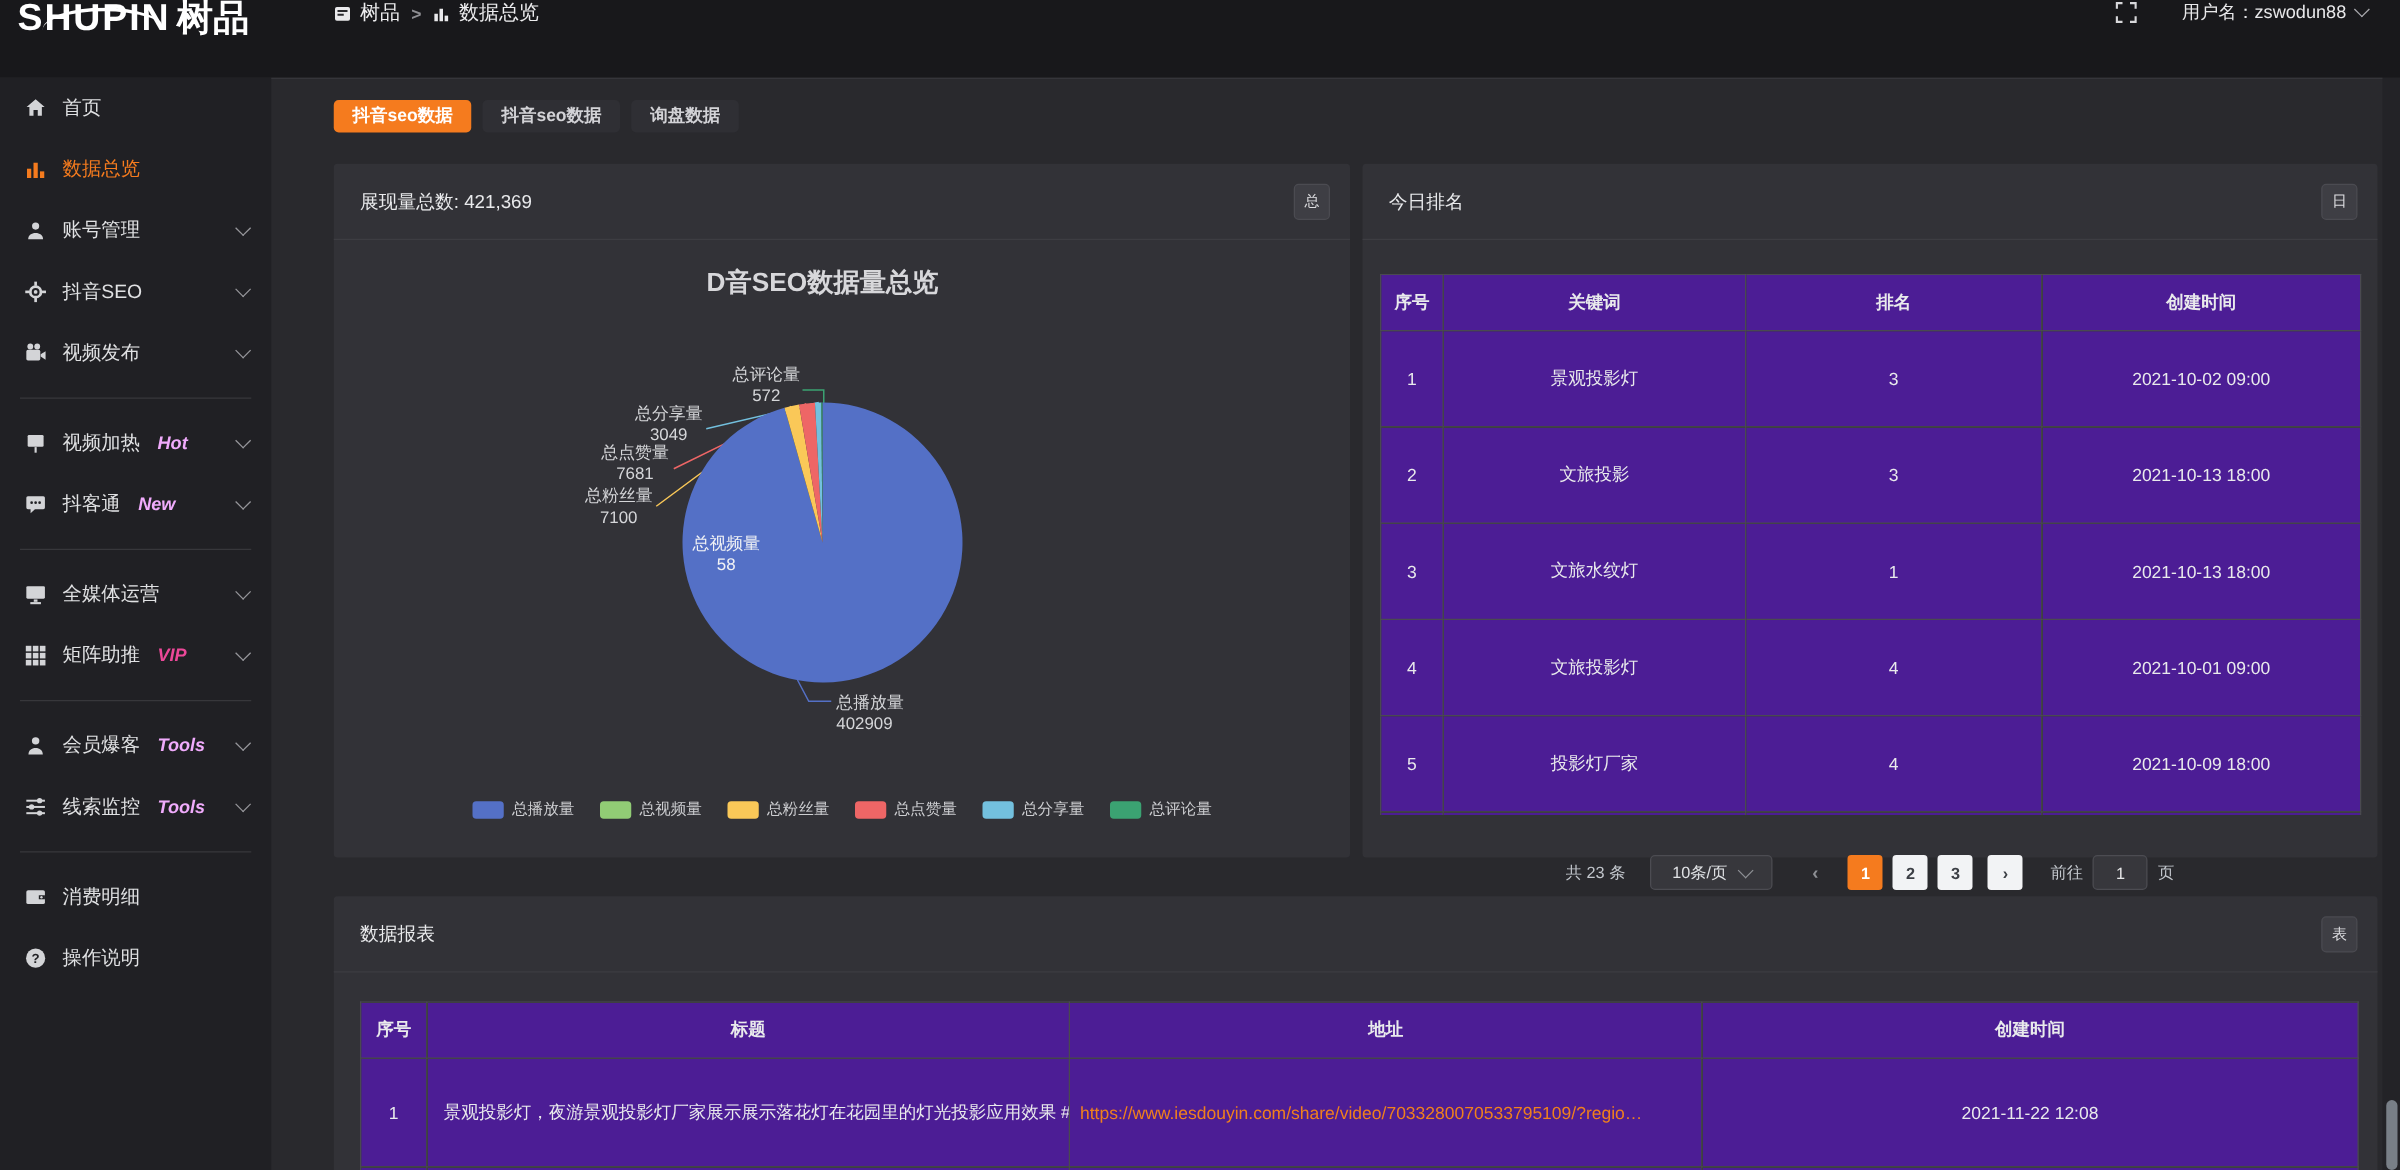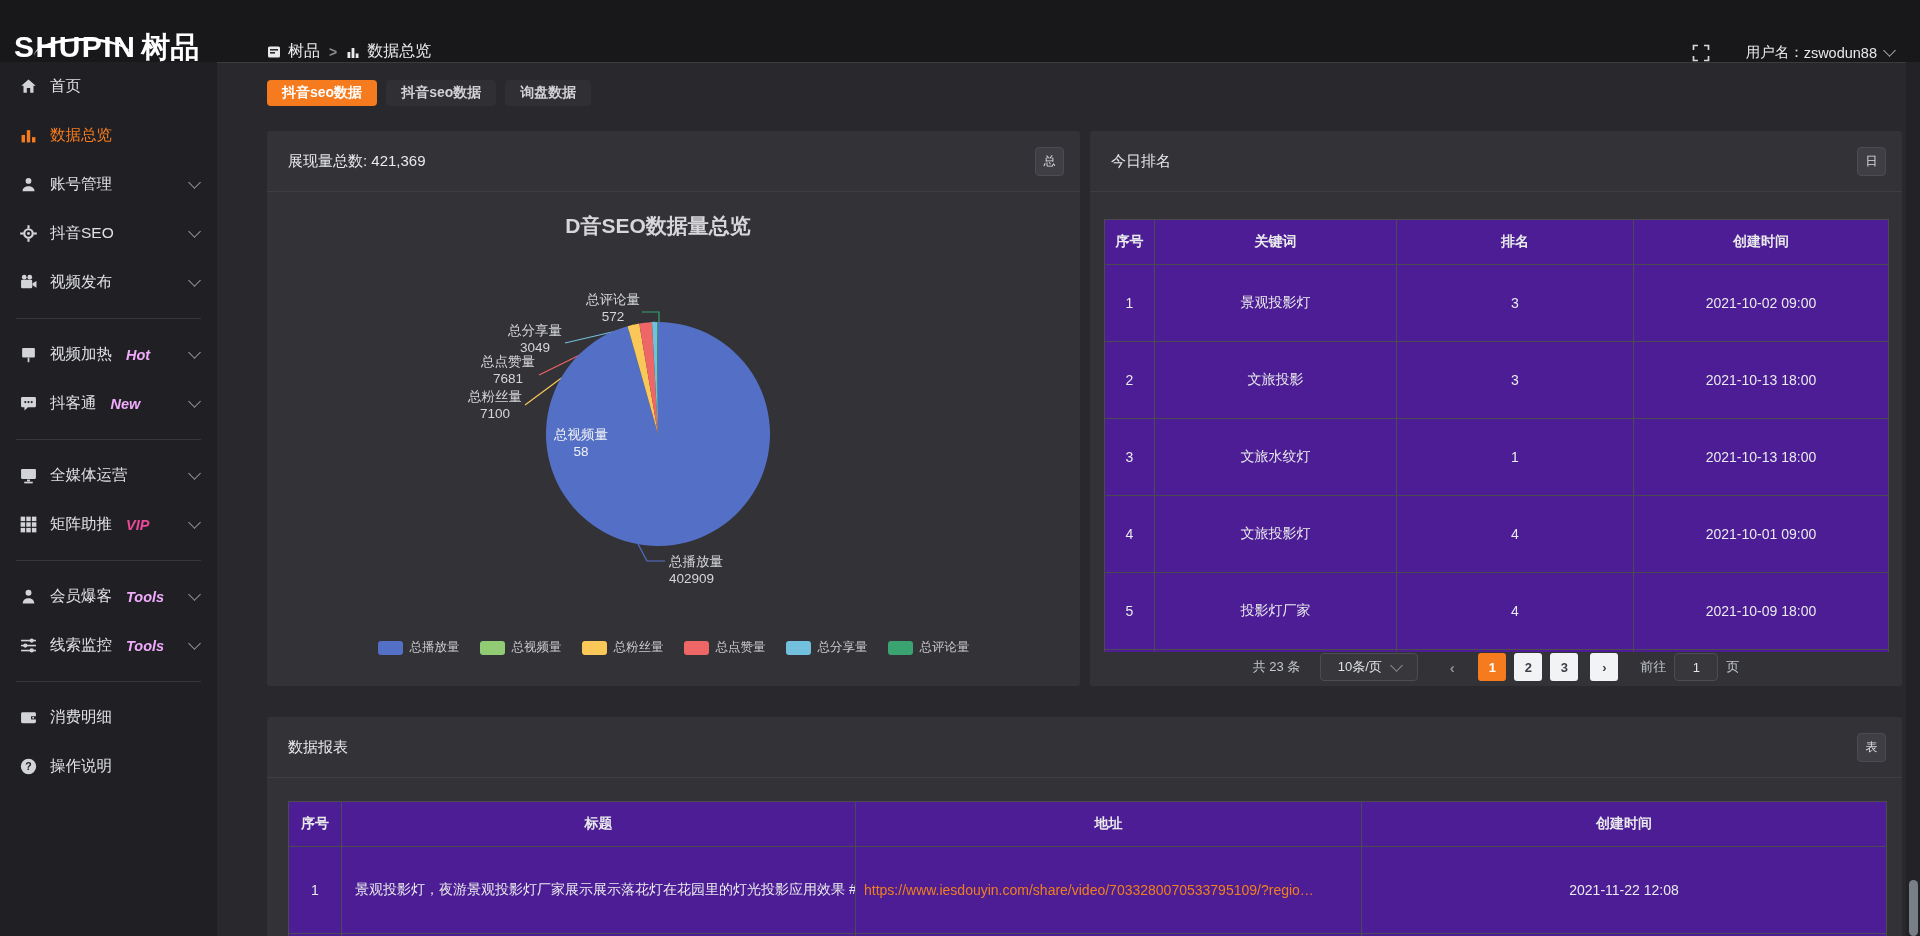--- a/index.html
+++ b/index.html
@@ -2,21 +2,21 @@
 <html><head>
 <meta charset="utf-8">
 <style>
   html,body{margin:0;padding:0}
   body{
     width:1920px;height:936px;position:relative;overflow:hidden;
     background:#29292d;font-family:"Liberation Sans","DejaVu Sans",sans-serif;
     -webkit-font-smoothing:antialiased;
   }
   
-  .topbar{position:absolute;top:0;left:0;right:0;height:62px;background:#18181b;display:flex;align-items:flex-end;z-index:6}
+  .topbar{position:absolute;top:0;left:0;right:0;height:62px;background:#18181b;display:flex;align-items:flex-start;z-index:6}
   .logo-area{width:217px;box-sizing:border-box;padding-left:14px;display:flex;align-items:flex-end;gap:5px;position:relative}
   .logo-en{font-size:30px;font-weight:800;color:#fff;letter-spacing:1.5px;line-height:1;position:relative}
   .logo-arc{position:absolute;left:34px;top:6px;width:98px;height:15px;border-top:3px solid #fff;border-radius:50% 50% 0 0/100% 100% 0 0}
   .logo-cn{font-size:29px;font-weight:800;color:#fff;line-height:1}
   .breadcrumb{margin-left:50px;display:flex;align-items:center;gap:9px;color:#ececee;font-size:16px}
   .crumb{display:flex;align-items:center;gap:7px;cursor:pointer}
   .crumb-sep{color:#8d8d92;font-size:14px;font-weight:700}
   .topbar-right{margin-left:auto;display:flex;align-items:center;gap:36px;padding-right:26px}
   .username{display:flex;align-items:center;gap:8px;color:#e8e8ea;font-size:14.5px;cursor:pointer}
   .chev{width:8px;height:8px;border-right:1.5px solid #a9a9ae;border-bottom:1.5px solid #a9a9ae;transform:rotate(45deg);margin-top:-4px}
@@ -54,21 +54,21 @@
   .dtable th{font-weight:700;height:44px}
   .tbl-clip{position:absolute;overflow:hidden}
   #ranking-clip{left:14px;top:88px;width:786px;height:433px}
   #ranking-table td{height:76px}
   #ranking-table tr.stub td{height:40px}
   #report-clip{left:21px;top:84px;width:1600px;height:246px}
   #report-table td{height:86px}
   #report-table td.title-cell{text-align:left;padding:0 13px;white-space:nowrap}
   #report-table td.link-cell{text-align:left;padding:0 8px;white-space:nowrap;color:#f0801d;cursor:pointer}
   
-  .pager{position:absolute;left:0;right:0;top:522px;display:flex;align-items:center;justify-content:center;gap:12px;font-size:13px;color:#c3c7cd}
+  .pager{position:absolute;left:0;right:0;top:553px;display:flex;align-items:center;justify-content:center;gap:12px;font-size:13px;color:#c3c7cd}
   .pager-total{margin-right:8px}
   .page-size{width:98px;height:28px;box-sizing:border-box;background:#37373c;border:1px solid #4c4c52;border-radius:4px;display:flex;align-items:center;justify-content:center;gap:10px;color:#e0e2e5;cursor:pointer;margin-right:8px}
   .pbtn{min-width:28px;height:28px;border-radius:3px;display:flex;align-items:center;justify-content:center;font-weight:700;font-size:13px;cursor:pointer;box-sizing:border-box}
   .pbtn.prev{color:#8e9095;background:transparent;font-size:15px}
   .pbtn.pg,.pbtn.next{background:#f2f3f5;color:#3c3f45}
   .pbtn.pg.active{background:#f57b1e;color:#fff}
   .goto-wrap{display:flex;align-items:center;gap:8px;margin-left:10px}
   .goto-input{width:44px;height:28px;box-sizing:border-box;background:#37373c;border:1px solid #4c4c52;border-radius:4px;color:#e6e7e9;text-align:center;font-size:13px;font-family:inherit}
   
   .scrollbar{position:absolute;right:0;top:0;width:14px;height:936px;background:#232327}

